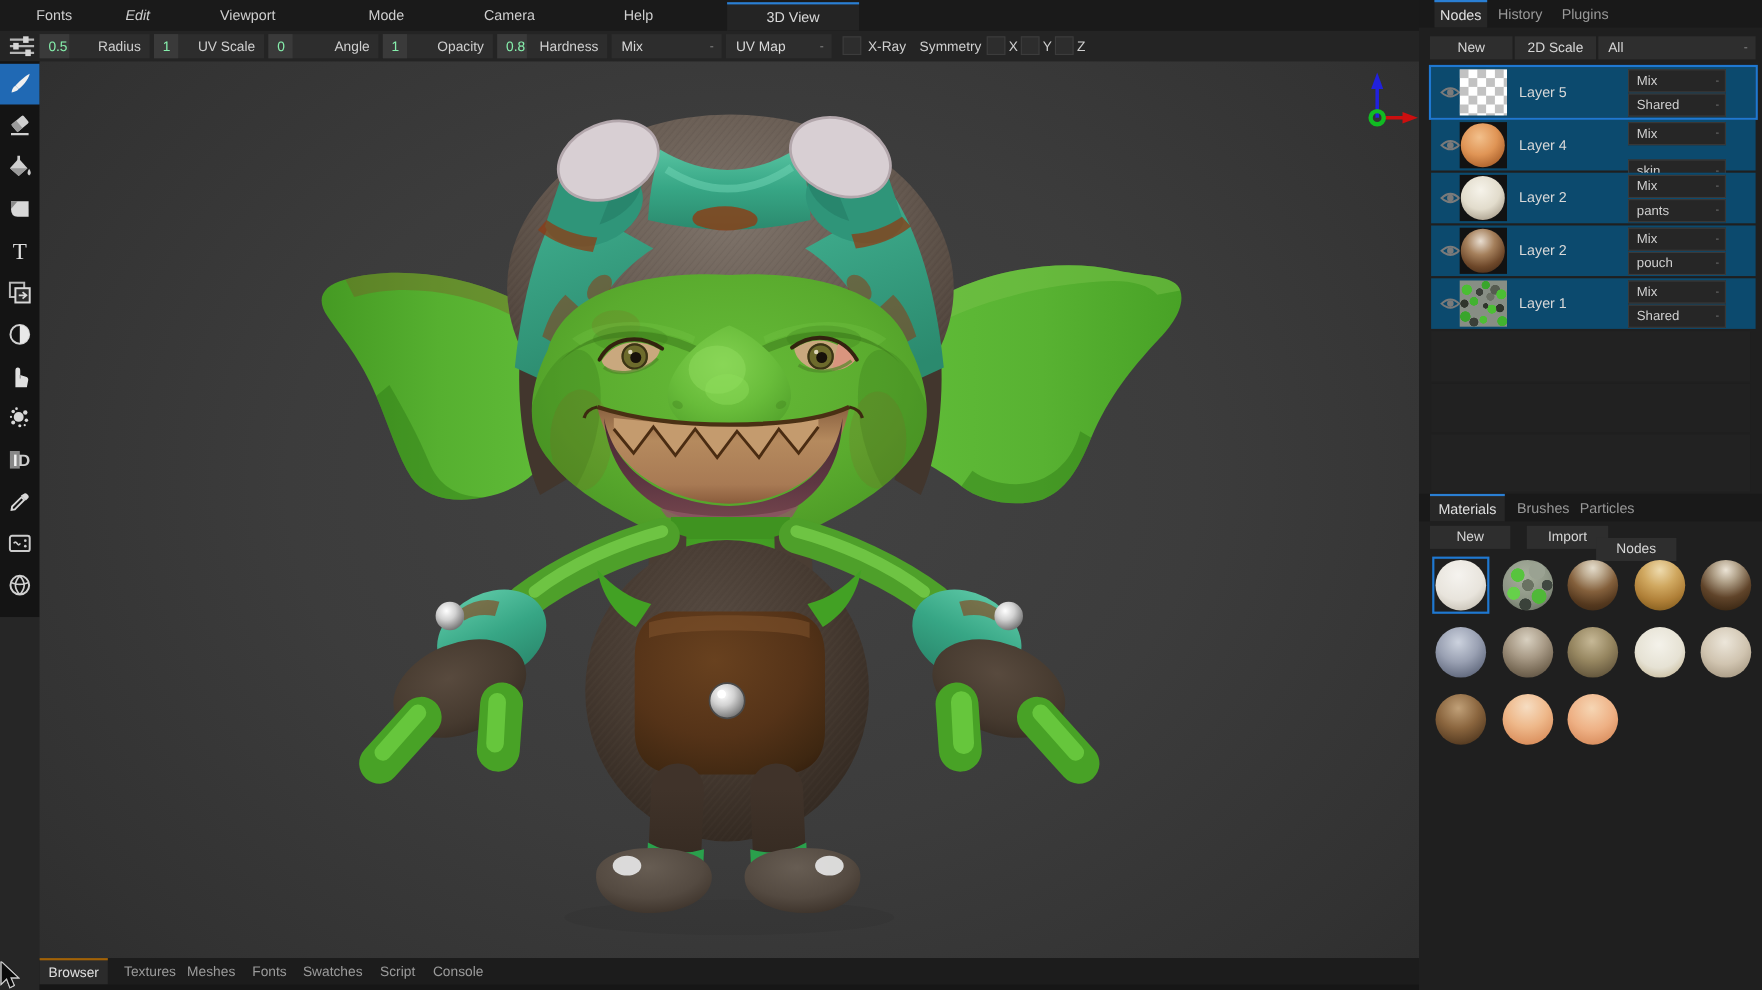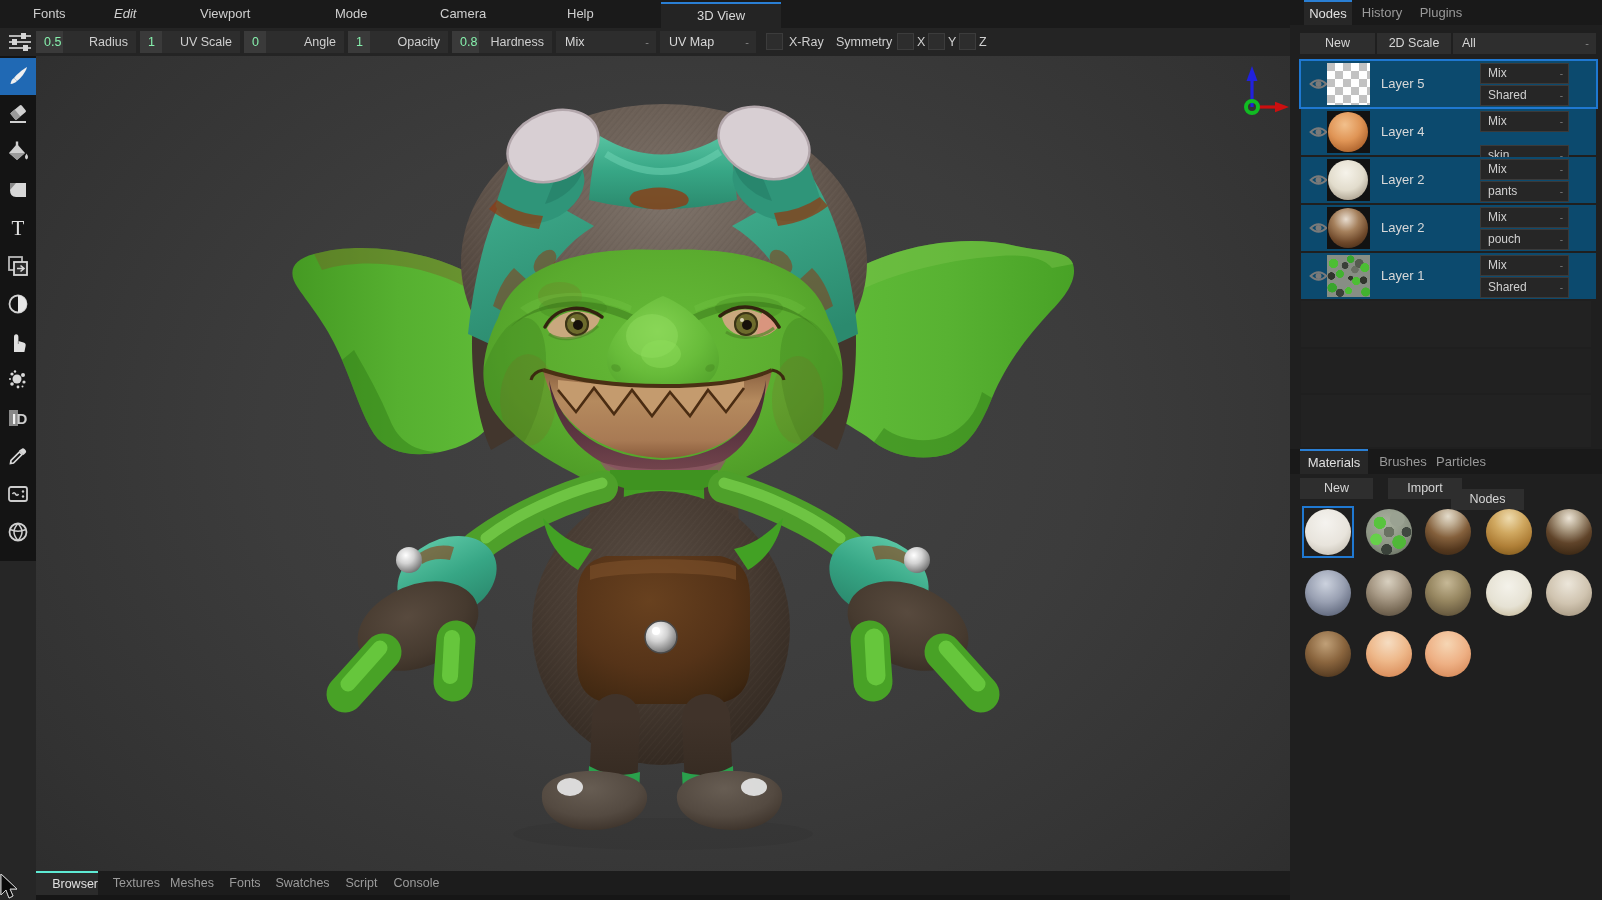--- a/index.html
+++ b/index.html
@@ -34,21 +34,21 @@
 #toolsel { position:absolute; left:0; top:2px; width:36px; height:37px; background:#2069b4; }
 
 
 #viewport { position:absolute; left:36px; top:56px; width:1254px; height:815px;
   background:radial-gradient(ellipse 920px 720px at 640px 380px, #434343 0%, #3c3c3c 45%, #323232 80%, #2b2b2b 100%); }
 
 
 #bottombar { position:absolute; left:36px; top:871px; width:1254px; height:29px; background:#1c1c1c; }
 .btab { position:absolute; top:0; height:24px; line-height:24px; color:#9b9b9b; font-size:12.5px; text-align:center; }
 #btabsel { position:absolute; left:0px; top:0; width:62px; height:24px; background:#2b2b2b;
-  border-top:2px solid #5eead4; color:#e0e0e0; font-size:12.5px; text-align:right; line-height:22px; }
+  border-top:2px solid #a16207; color:#e0e0e0; font-size:12.5px; text-align:center; line-height:22px; }
 #bottomunder { position:absolute; left:36px; top:895px; width:1254px; height:5px; background:#161616; }
 
 
 #rpanel { position:absolute; left:1290px; top:0; width:312px; height:900px; background:#1f1f1f; }
 .rtabbar { position:absolute; left:0; width:312px; height:25px; background:#191919; }
 .rtab { position:absolute; top:0; height:25px; line-height:25px; color:#999; font-size:13px; text-align:center; }
 .rtabsel { background:#272727; border-top:2px solid #2a7fd4; color:#e0e0e0; line-height:23px; }
 .rbtn { position:absolute; height:21px; background:#2e2e2e; color:#d6d6d6; font-size:12.5px;
   text-align:center; line-height:21px; }
 .combo { position:absolute; height:21px; background:#2e2e2e; color:#d6d6d6; font-size:12.5px;

